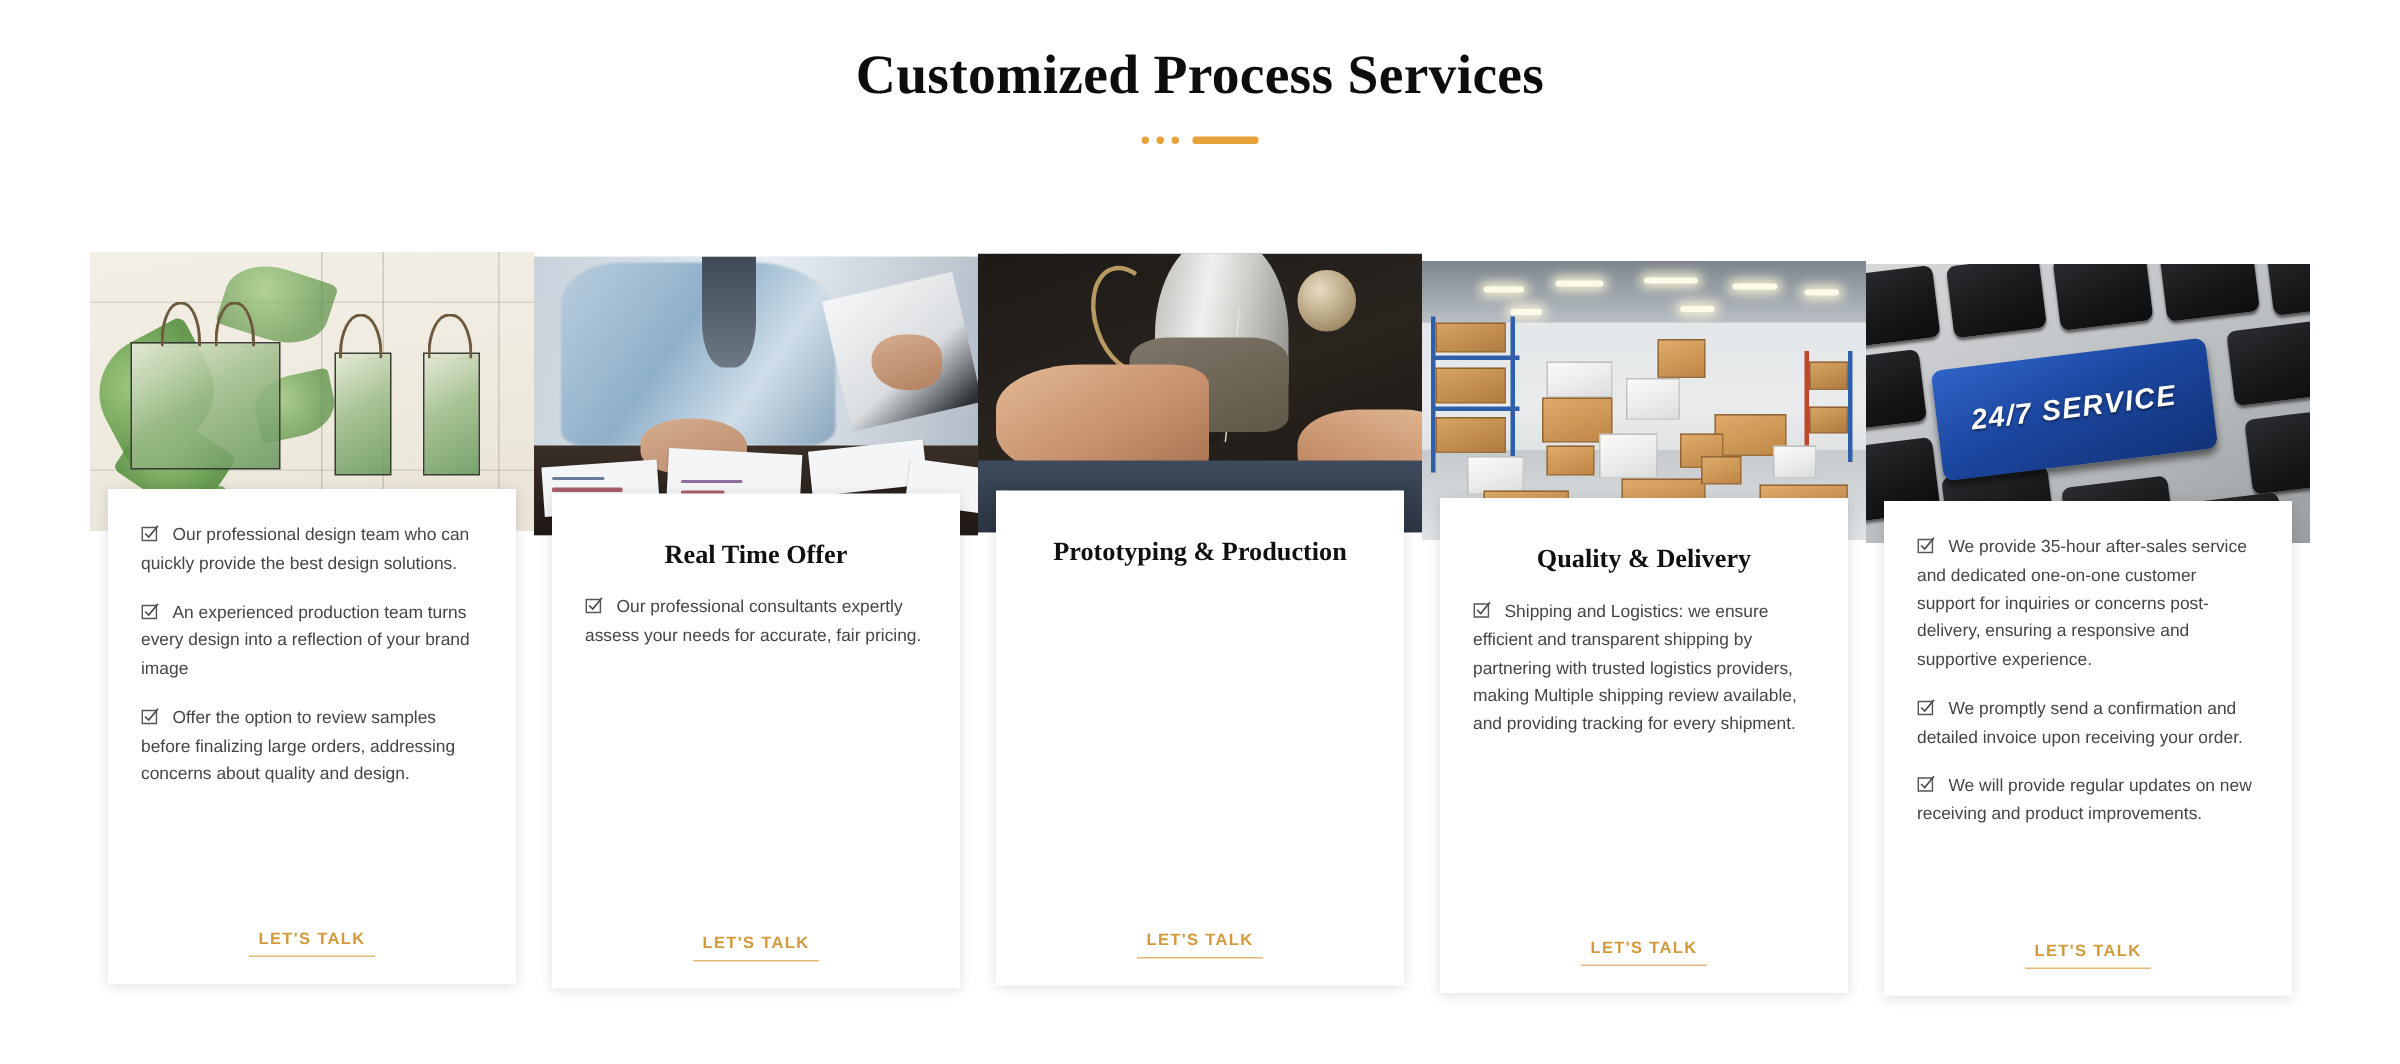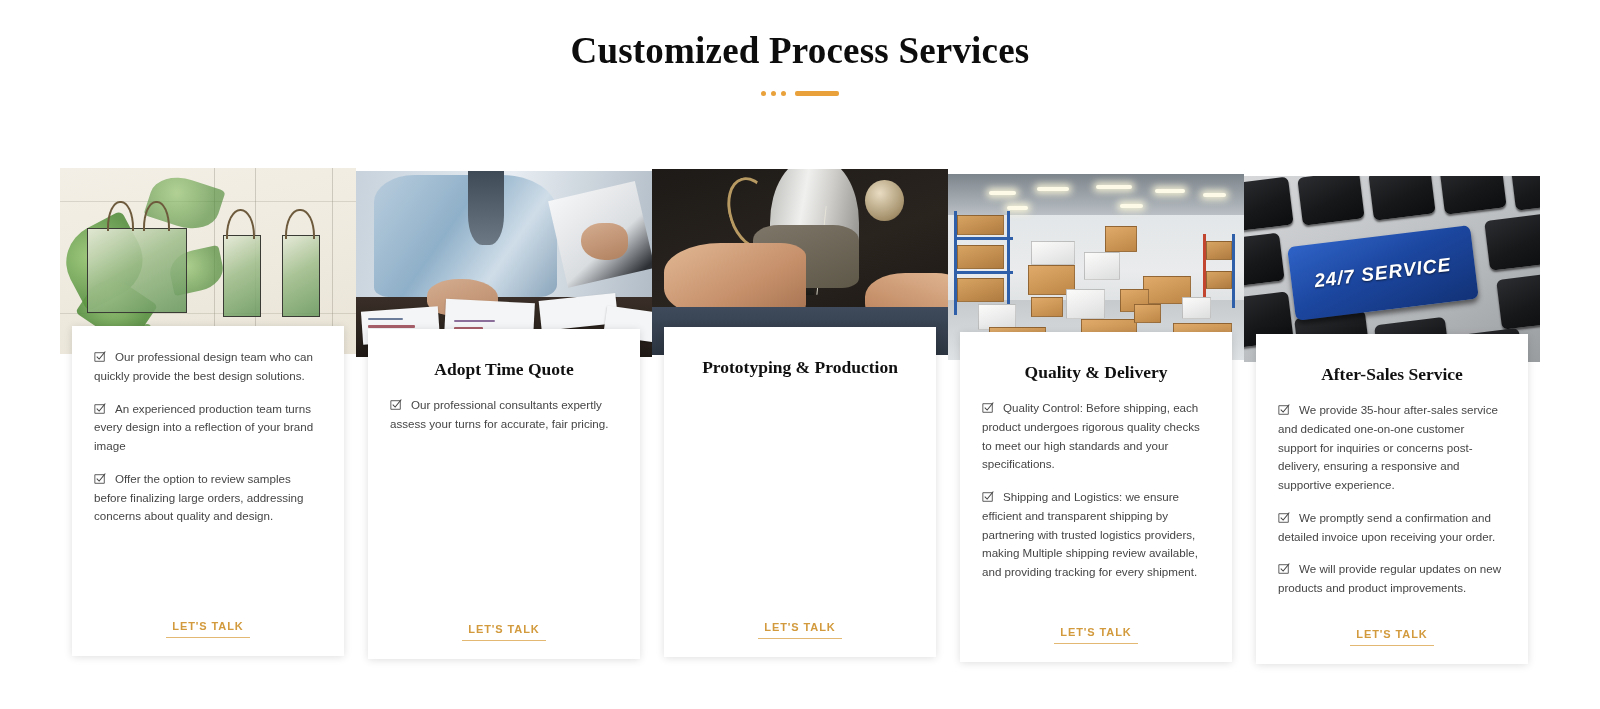--- a/index.html
+++ b/index.html
@@ -343,27 +343,27 @@
           <div class="paper" style="left:62%; top:68%; width:26%; height:16%; transform:rotate(-6deg);"></div>
           <div class="paper" style="left:84%; top:74%; width:18%; height:16%; transform:rotate(8deg);"></div>
           <div class="chartline" style="left:4%;  top:79%; width:12%; background:#6b7b9a;"></div>
           <div class="chartline" style="left:4%;  top:83%; width:16%; background:#a8606a;"></div>
           <div class="chartline" style="left:4%;  top:87%; width:9%;  background:#6b7b9a;"></div>
           <div class="chartline" style="left:33%; top:80%; width:14%; background:#8b6f9a;"></div>
           <div class="chartline" style="left:33%; top:84%; width:10%; background:#a8606a;"></div>
         </div>
       </div>
       <div class="body">
-        <div class="card-title">Adopt Time Quote</div>
+        <div class="card-title">Real Time Offer</div>
         <div class="feature-list">
           <div class="feature">
             <svg class="cb" viewBox="0 0 14 14">
                 <path d="M1 2h11v10H1z" fill="none" stroke="#555" stroke-width="1.1"></path>
                 <path d="M3.2 6.6 6 9.4 13.2 0.6" fill="none" stroke="#444" stroke-width="1.2"></path>
-              </svg><span>Our professional consultants expertly assess your turns for accurate, fair pricing.</span>
+              </svg><span>Our professional consultants expertly assess your needs for accurate, fair pricing.</span>
           </div>
         </div>
         <div class="cta-wrap">
           <a class="cta">LET'S TALK</a>
         </div>
       </div>
     </div>
 
     <div class="card c3">
       <div class="media">
@@ -428,26 +428,20 @@
           <div class="box" style="left:63%; top:70%; width:9%;  height:10%;"></div>
         </div>
       </div>
       <div class="body">
         <div class="card-title">Quality &amp; Delivery</div>
         <div class="feature-list">
           <div class="feature">
             <svg class="cb" viewBox="0 0 14 14">
                 <path d="M1 2h11v10H1z" fill="none" stroke="#555" stroke-width="1.1"></path>
                 <path d="M3.2 6.6 6 9.4 13.2 0.6" fill="none" stroke="#444" stroke-width="1.2"></path>
-              </svg><span>Quality Control: Before shipping, each product undergoes rigorous quality checks to meet our high standards and your specifications.</span>
-          </div>
-          <div class="feature">
-            <svg class="cb" viewBox="0 0 14 14">
-                <path d="M1 2h11v10H1z" fill="none" stroke="#555" stroke-width="1.1"></path>
-                <path d="M3.2 6.6 6 9.4 13.2 0.6" fill="none" stroke="#444" stroke-width="1.2"></path>
               </svg><span>Shipping and Logistics: we ensure efficient and transparent shipping by partnering with trusted logistics providers, making Multiple shipping review available, and providing tracking for every shipment.</span>
           </div>
         </div>
         <div class="cta-wrap">
           <a class="cta">LET'S TALK</a>
         </div>
       </div>
     </div>
 
     <div class="card c5">
@@ -465,39 +459,38 @@
           <div class="key" style="left:-6%; top:64%; width:22%; height:27%; transform:rotate(-7deg);"></div>
           <div class="key" style="left:18%; top:74%; width:24%; height:28%; transform:rotate(-7deg);"></div>
           <div class="key" style="left:45%; top:78%; width:24%; height:28%; transform:rotate(-7deg);"></div>
           <div class="key" style="left:70%; top:84%; width:24%; height:28%; transform:rotate(-7deg);"></div>
           <div class="bluekey" style="left:16%; top:32%; width:62%; height:40%;">
             <span>24/7  SERVICE</span>
           </div>
         </div>
       </div>
       <div class="body">
-        <div class="card-title">After-Sales Service</div>
         <div class="feature-list">
           <div class="feature">
             <svg class="cb" viewBox="0 0 14 14">
                 <path d="M1 2h11v10H1z" fill="none" stroke="#555" stroke-width="1.1"></path>
                 <path d="M3.2 6.6 6 9.4 13.2 0.6" fill="none" stroke="#444" stroke-width="1.2"></path>
               </svg><span>We provide 35-hour after-sales service and dedicated one-on-one customer support for inquiries or concerns post-delivery, ensuring a responsive and supportive experience.</span>
           </div>
           <div class="feature">
             <svg class="cb" viewBox="0 0 14 14">
                 <path d="M1 2h11v10H1z" fill="none" stroke="#555" stroke-width="1.1"></path>
                 <path d="M3.2 6.6 6 9.4 13.2 0.6" fill="none" stroke="#444" stroke-width="1.2"></path>
               </svg><span>We promptly send a confirmation and detailed invoice upon receiving your order.</span>
           </div>
           <div class="feature">
             <svg class="cb" viewBox="0 0 14 14">
                 <path d="M1 2h11v10H1z" fill="none" stroke="#555" stroke-width="1.1"></path>
                 <path d="M3.2 6.6 6 9.4 13.2 0.6" fill="none" stroke="#444" stroke-width="1.2"></path>
-              </svg><span>We will provide regular updates on new products and product improvements.</span>
+              </svg><span>We will provide regular updates on new receiving and product improvements.</span>
           </div>
         </div>
         <div class="cta-wrap">
           <a class="cta">LET'S TALK</a>
         </div>
       </div>
     </div>
 
   </div>
 </div>

